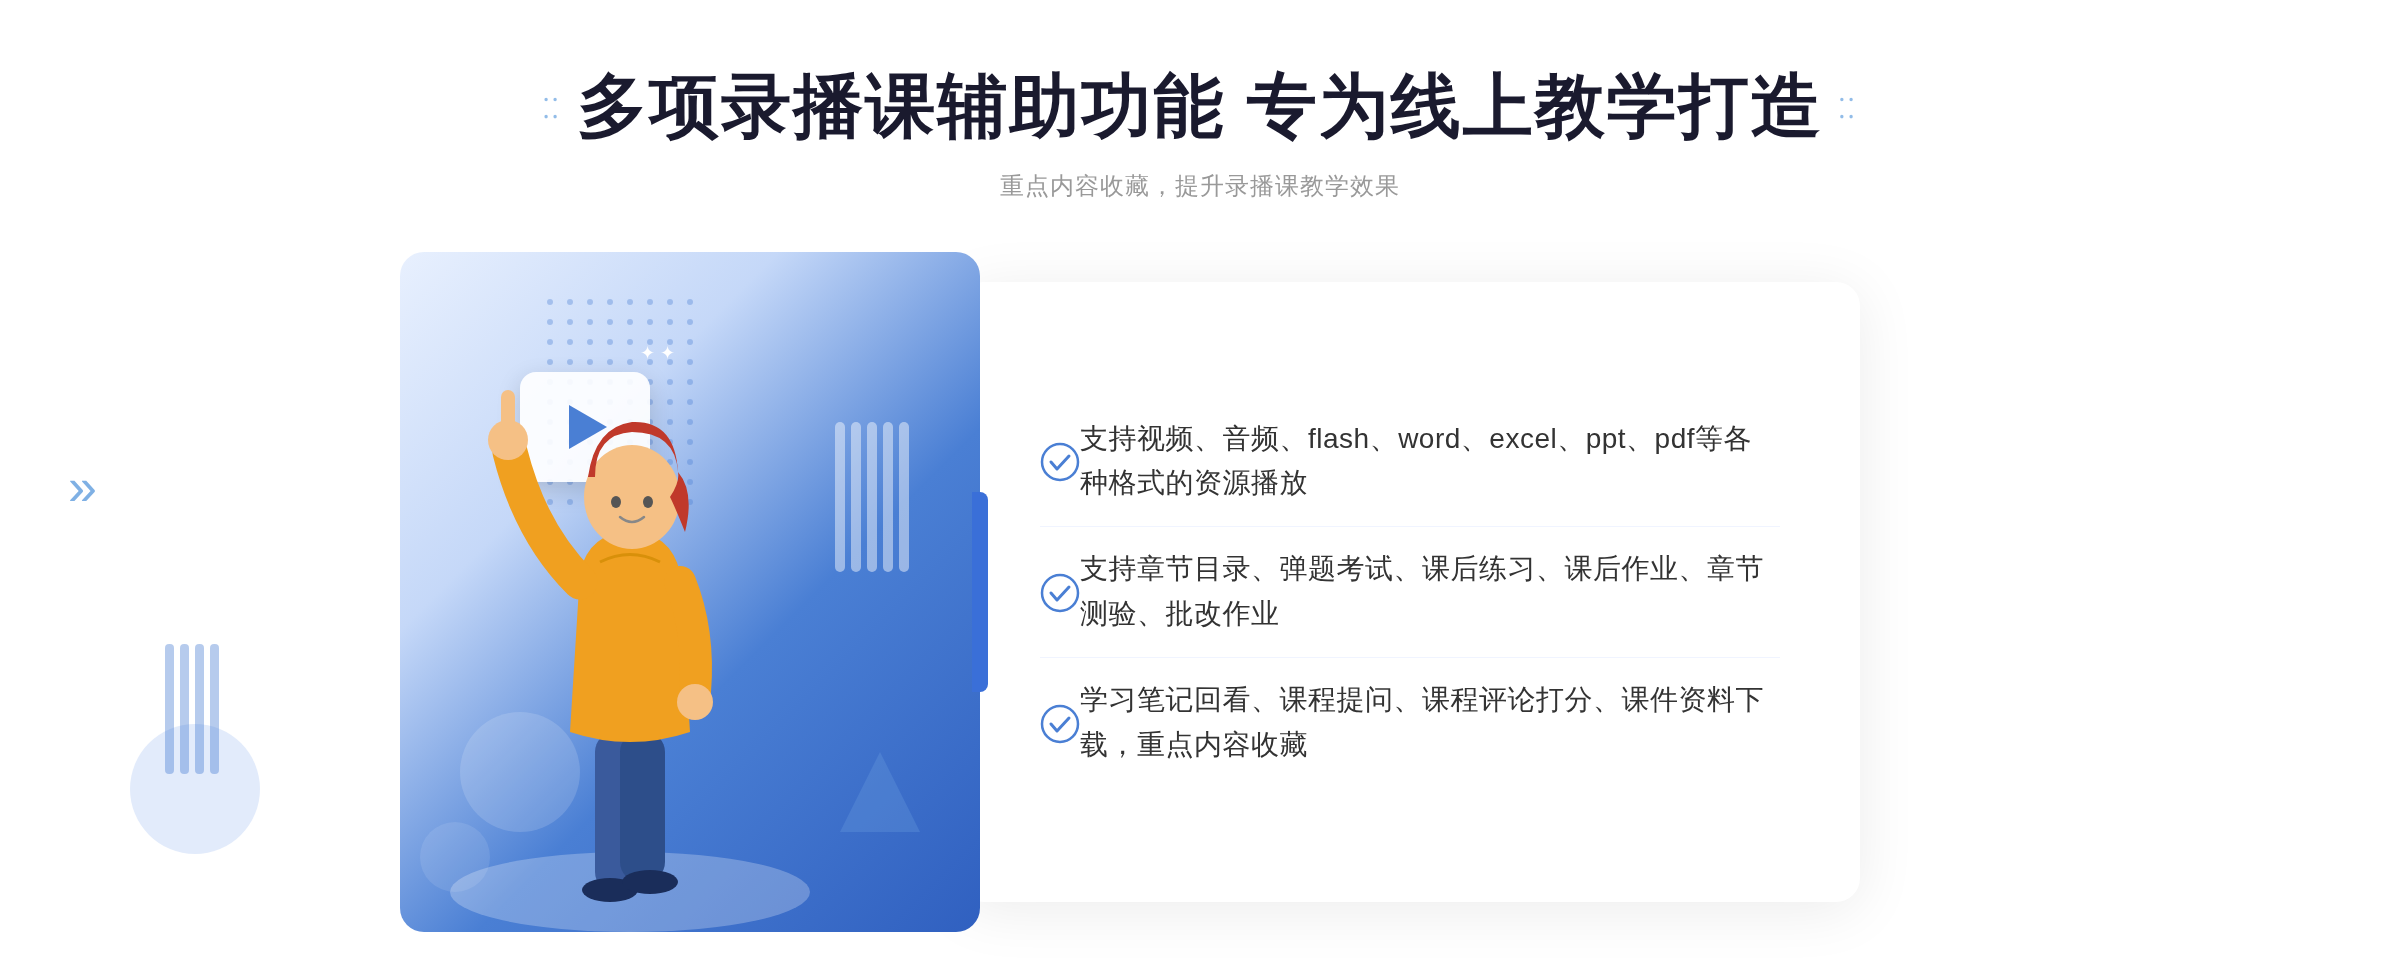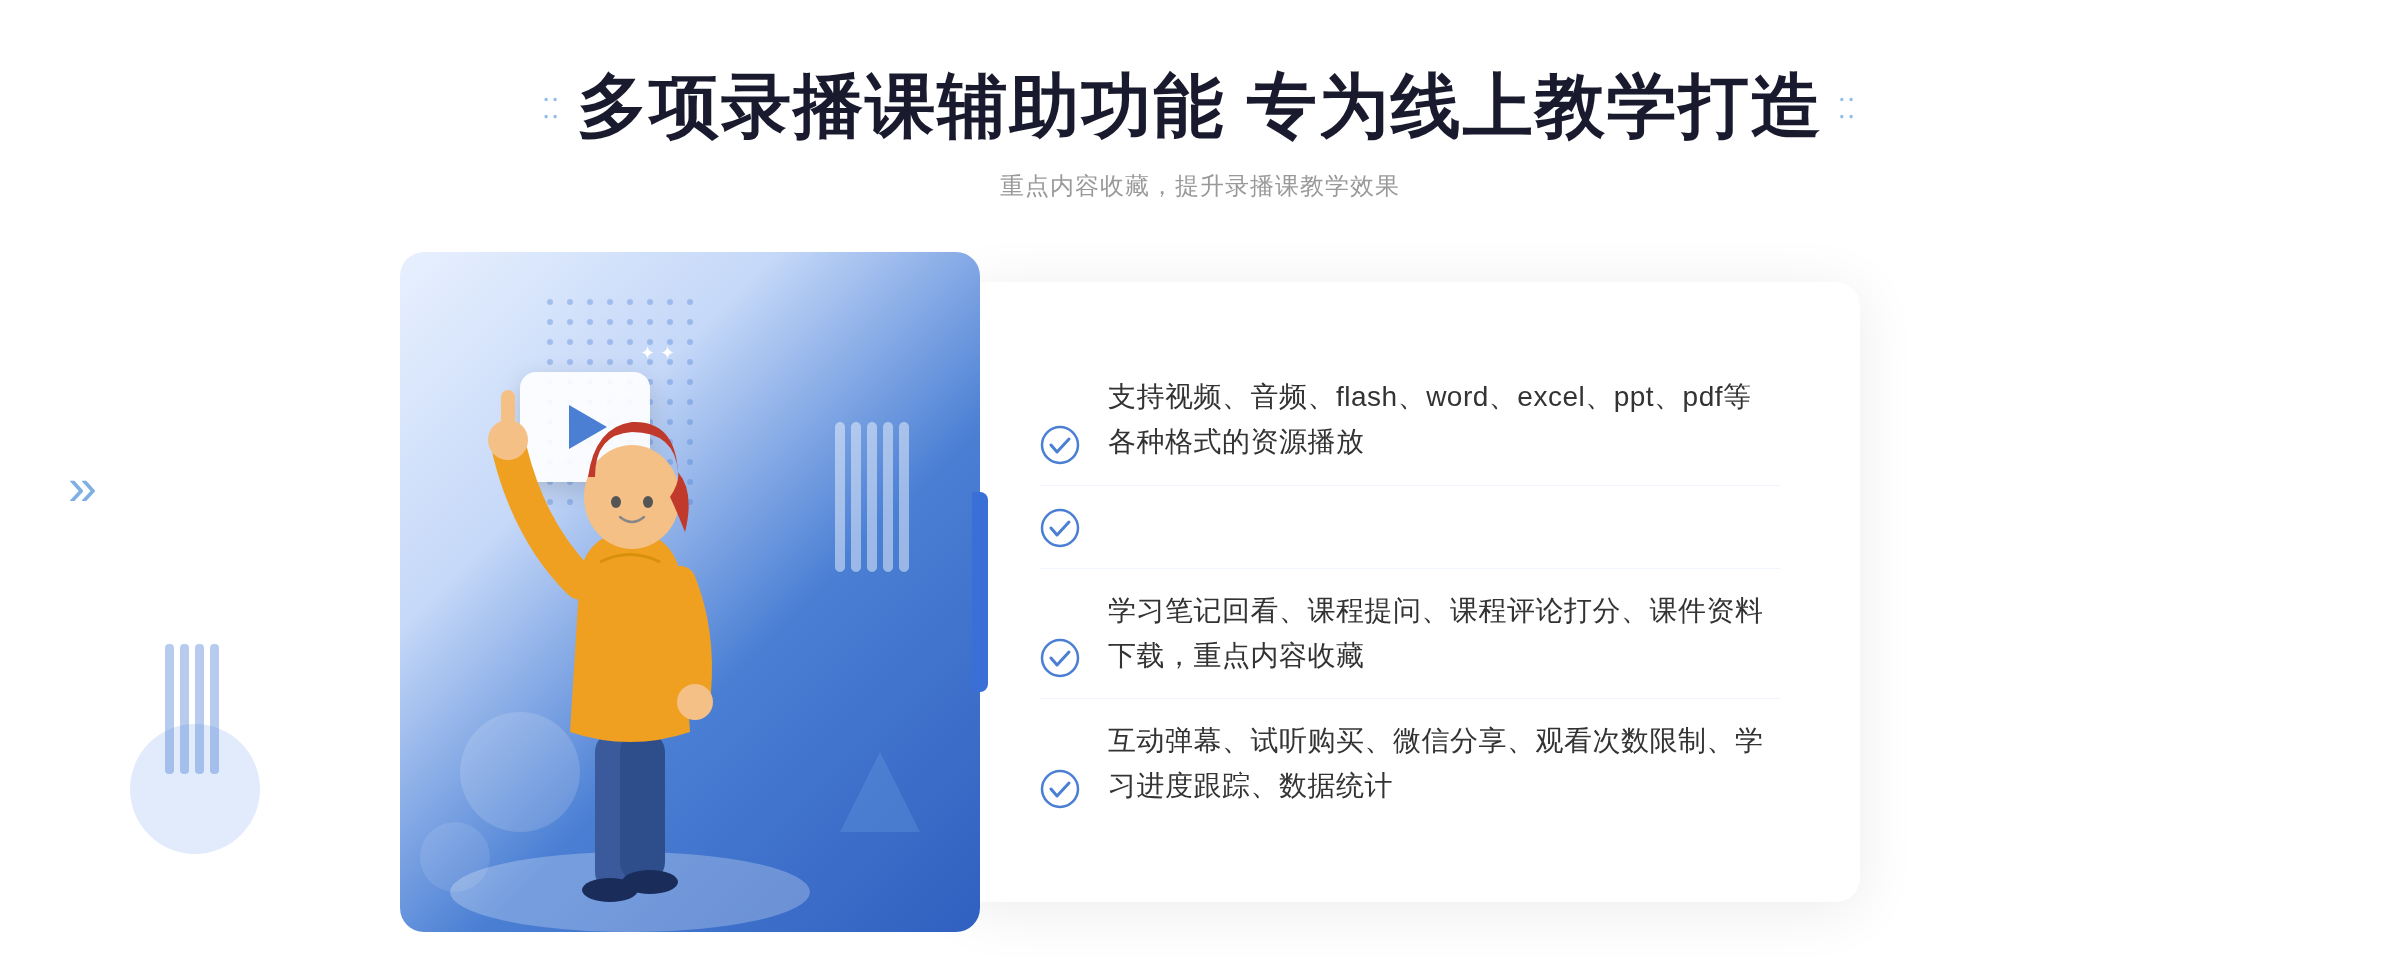--- a/index.html
+++ b/index.html
@@ -171,22 +171,21 @@
       margin-left: -20px;
       padding: 60px 80px;
       display: flex;
       flex-direction: column;
       justify-content: space-around;
       z-index: 1;
     }
 
     .feature-item {
       display: flex;
-      align-items: flex-end;
-      gap: 28px;
+      align-items: center;
       padding: 20px 0;
       border-bottom: 1px solid #f0f4ff;
     }
 
     .feature-item:last-child {
       border-bottom: none;
     }
 
     .check-icon {
       width: 40px;
@@ -429,41 +428,33 @@
       <span class="feature-text">支持视频、音频、flash、word、excel、ppt、pdf等各种格式的资源播放</span>
     </div>
 
     <div class="feature-item">
       <div class="check-icon">
         <svg viewBox="0 0 40 40" fill="none" xmlns="http://www.w3.org/2000/svg">
           <circle cx="20" cy="20" r="18" stroke="#4a7fd4" stroke-width="2.5" fill="none"></circle>
           <path d="M11 20 L17 27 L29 14" stroke="#4a7fd4" stroke-width="3" stroke-linecap="round" stroke-linejoin="round" fill="none"></path>
         </svg>
       </div>
+      <span class="feature-text">支持章节目录、弹题考试、课后练习、课后作业、章节测验、批改作业</span>
     </div>
 
     <div class="feature-item">
       <div class="check-icon">
         <svg viewBox="0 0 40 40" fill="none" xmlns="http://www.w3.org/2000/svg">
           <circle cx="20" cy="20" r="18" stroke="#4a7fd4" stroke-width="2.5" fill="none"></circle>
           <path d="M11 20 L17 27 L29 14" stroke="#4a7fd4" stroke-width="3" stroke-linecap="round" stroke-linejoin="round" fill="none"></path>
         </svg>
       </div>
       <span class="feature-text">学习笔记回看、课程提问、课程评论打分、课件资料下载，重点内容收藏</span>
     </div>
 
-    <div class="feature-item">
-      <div class="check-icon">
-        <svg viewBox="0 0 40 40" fill="none" xmlns="http://www.w3.org/2000/svg">
-          <circle cx="20" cy="20" r="18" stroke="#4a7fd4" stroke-width="2.5" fill="none"></circle>
-          <path d="M11 20 L17 27 L29 14" stroke="#4a7fd4" stroke-width="3" stroke-linecap="round" stroke-linejoin="round" fill="none"></path>
-        </svg>
-      </div>
-      <span class="feature-text">互动弹幕、试听购买、微信分享、观看次数限制、学习进度跟踪、数据统计</span>
-    </div>
   </div>
 
     </div>
   </div>
 
   <svg class="bg-stripes-left" style="position:absolute;left:165px;bottom:200px;opacity:0.4;" width="70" height="130">
     <rect x="0" y="0" width="9" height="130" rx="4" fill="#4a7fd4"></rect>
     <rect x="15" y="0" width="9" height="130" rx="4" fill="#4a7fd4"></rect>
     <rect x="30" y="0" width="9" height="130" rx="4" fill="#4a7fd4"></rect>
     <rect x="45" y="0" width="9" height="130" rx="4" fill="#4a7fd4"></rect>

